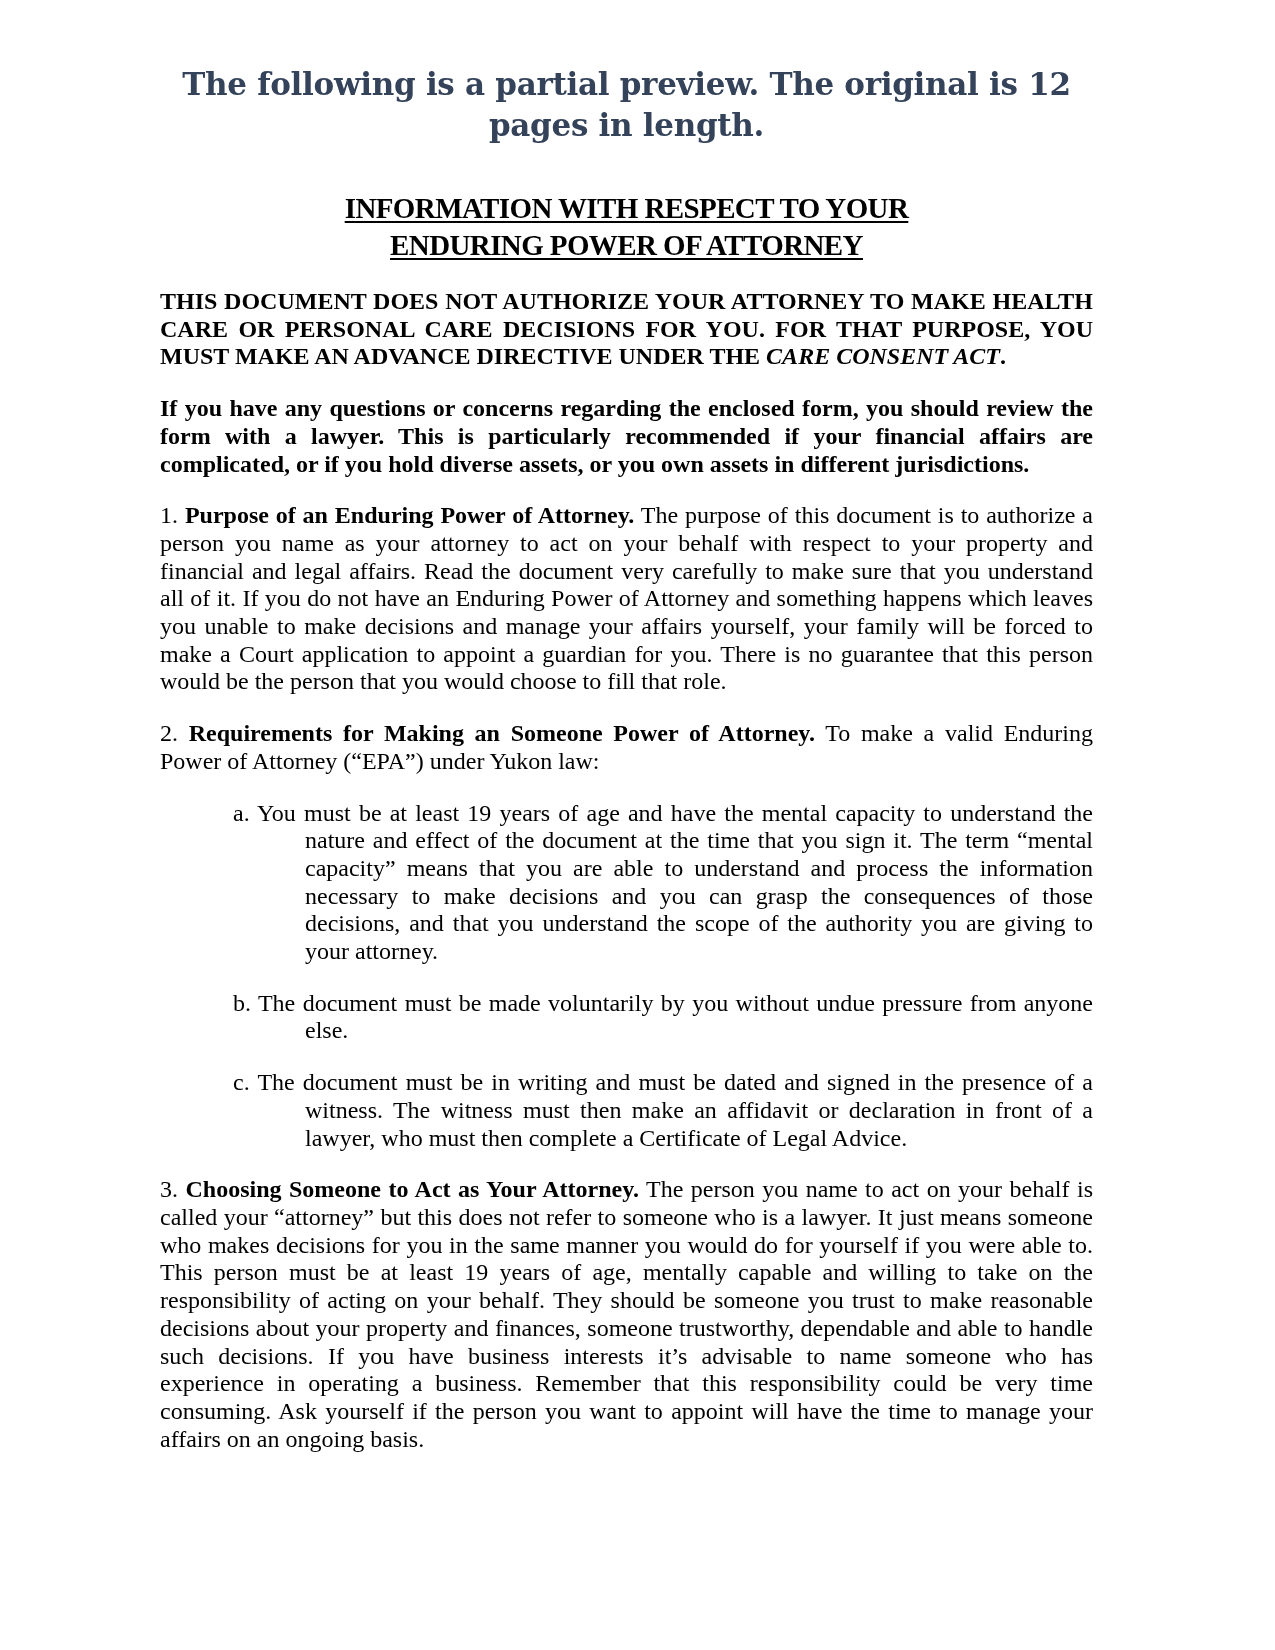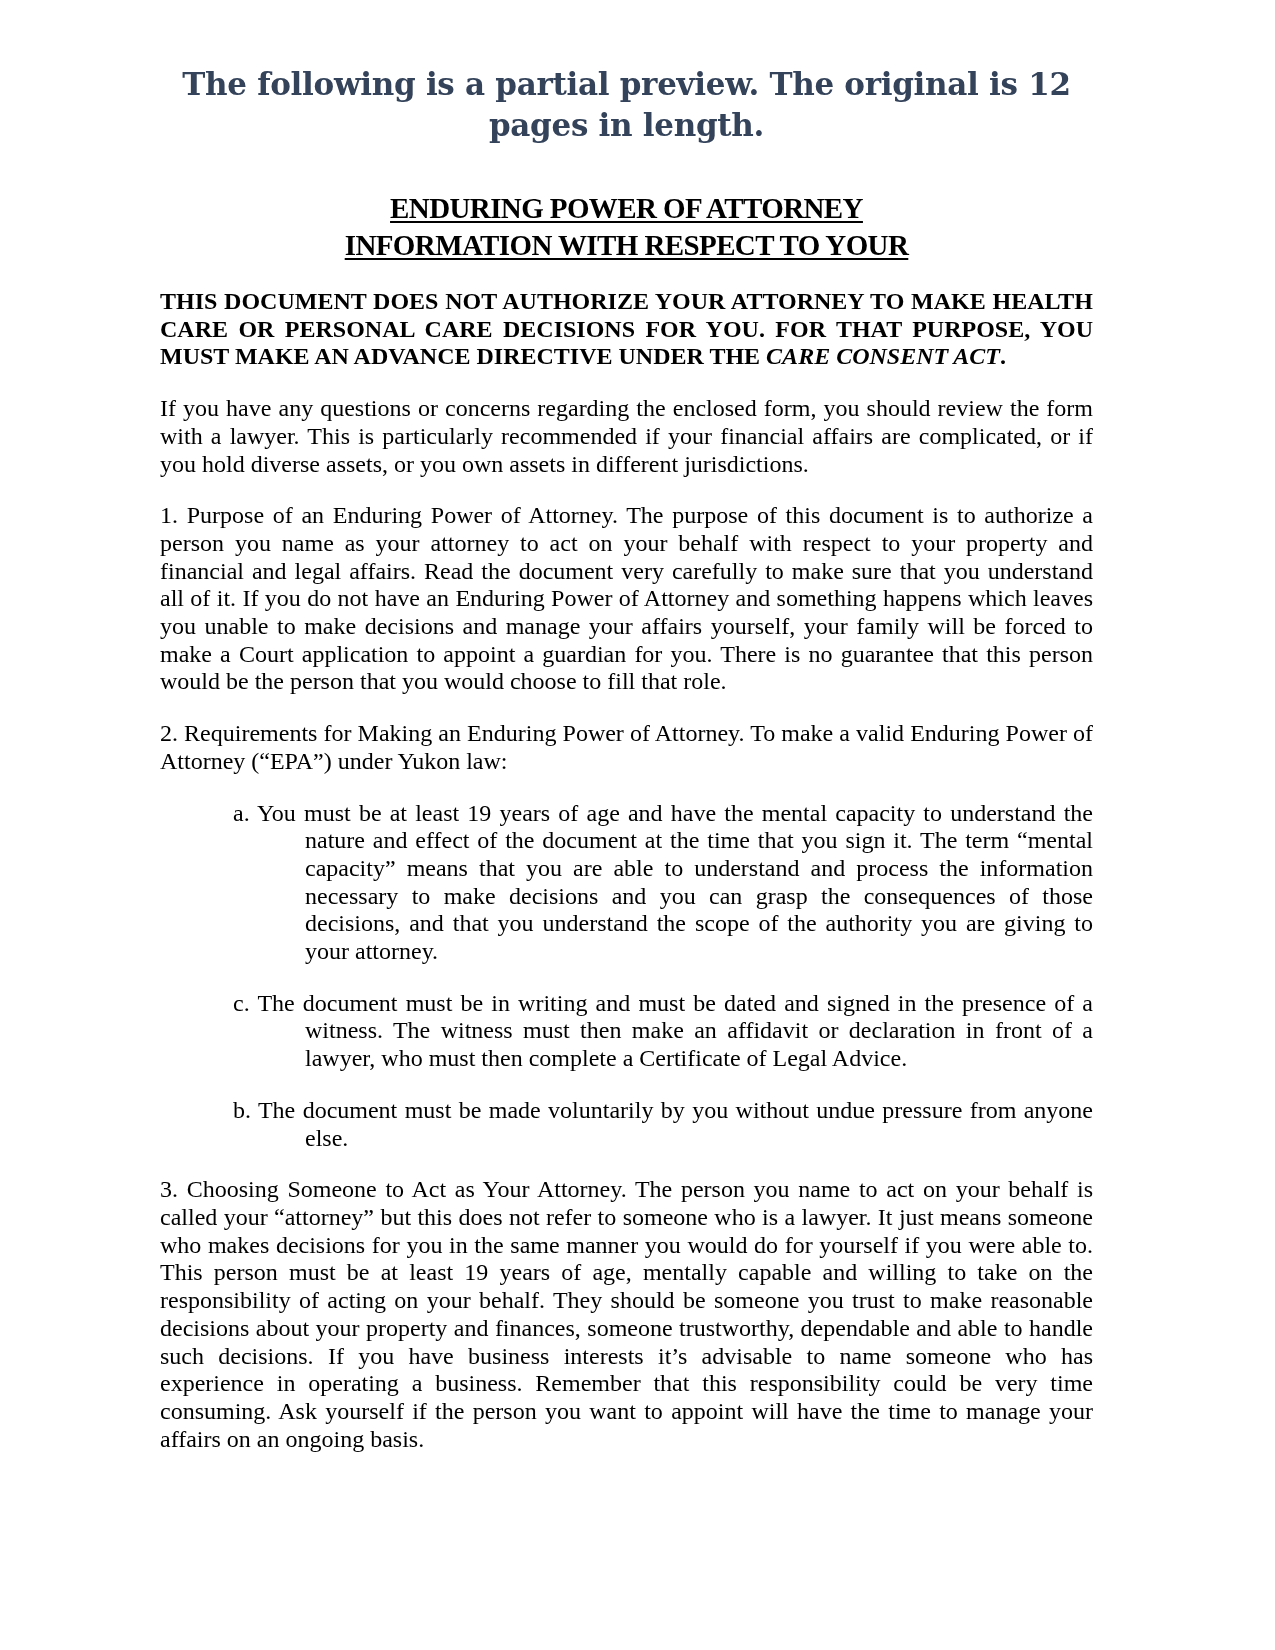--- a/index.html
+++ b/index.html
@@ -54,21 +54,21 @@
     left: 160px;
     width: 933px;
     top: 276px;
     font-size: 24px;
     line-height: 27.7px;
     text-align: justify;
   }
   .body p {
     margin: 0 0 24px 0;
   }
-  .bold { font-weight: normal; }
+  .bold { font-weight: bold; }
   .italic { font-style: italic; }
   .warning {
     font-weight: bold;
   }
   .list {
     margin: 0 0 24px 0;
     padding: 0;
     list-style: none;
     font-family: Liberation Serif, serif;
   }
@@ -81,38 +81,38 @@
   .list-marker { }
 </style>
 </head>
 <body>
 
 <div class="page">
 
   <div class="preview-banner">The following is a partial preview. The original is 12 pages in length.</div>
 
   <div class="doc-heading">
+    <div>INFORMATION WITH RESPECT TO YOUR</div>
     <div>ENDURING POWER OF ATTORNEY</div>
-    <div>INFORMATION WITH RESPECT TO YOUR</div>
   </div>
 
   <div class="body">
 
     <p class="warning"><span>THIS DOCUMENT DOES NOT AUTHORIZE YOUR ATTORNEY TO MAKE HEALTH CARE OR PERSONAL CARE DECISIONS FOR YOU. FOR THAT PURPOSE, YOU MUST MAKE AN ADVANCE DIRECTIVE UNDER THE </span><span class="italic">CARE CONSENT ACT</span><span>.</span></p>
 
     <p class="bold">If you have any questions or concerns regarding the enclosed form, you should review the form with a lawyer. This is particularly recommended if your financial affairs are complicated, or if you hold diverse assets, or you own assets in different jurisdictions.</p>
 
     <p><span>1.</span> <span class="bold">Purpose of an Enduring Power of Attorney.</span> <span>The purpose of this document is to authorize a person you name as your attorney to act on your behalf with respect to your property and financial and legal affairs. Read the document very carefully to make sure that you understand all of it. If you do not have an Enduring Power of Attorney and something happens which leaves you unable to make decisions and manage your affairs yourself, your family will be forced to make a Court application to appoint a guardian for you. There is no guarantee that this person would be the person that you would choose to fill that role.</span></p>
 
-    <p><span>2.</span> <span class="bold">Requirements for Making an Enduring Power of Attorney.</span> <span>To make a valid Enduring Power of Attorney (“EPA”) under Yukon law:</span></p>
+    <p><span>2.</span> <span class="bold">Requirements for Making an Someone Power of Attorney.</span> <span>To make a valid Enduring Power of Attorney (“EPA”) under Yukon law:</span></p>
 
     <ul class="list">
       <li><span class="list-marker">a.</span> <span>You must be at least 19 years of age and have the mental capacity to understand the nature and effect of the document at the time that you sign it. The term “mental capacity” means that you are able to understand and process the information necessary to make decisions and you can grasp the consequences of those decisions, and that you understand the scope of the authority you are giving to your attorney.</span></li>
+      <li><span class="list-marker">b.</span> <span>The document must be made voluntarily by you without undue pressure from anyone else.</span></li>
       <li><span class="list-marker">c.</span> <span>The document must be in writing and must be dated and signed in the presence of a witness. The witness must then make an affidavit or declaration in front of a lawyer, who must then complete a Certificate of Legal Advice.</span></li>
-      <li><span class="list-marker">b.</span> <span>The document must be made voluntarily by you without undue pressure from anyone else.</span></li>
     </ul>
 
 
     <p><span>3.</span> <span class="bold">Choosing Someone to Act as Your Attorney.</span> <span>The person you name to act on your behalf is called your “attorney” but this does not refer to someone who is a lawyer. It just means someone who makes decisions for you in the same manner you would do for yourself if you were able to. This person must be at least 19 years of age, mentally capable and willing to take on the responsibility of acting on your behalf. They should be someone you trust to make reasonable decisions about your property and finances, someone trustworthy, dependable and able to handle such decisions. If you have business interests it’s advisable to name someone who has experience in operating a business. Remember that this responsibility could be very time consuming. Ask yourself if the person you want to appoint will have the time to manage your affairs on an ongoing basis.</span></p>
 
 
   </div>
 </div>
 
 </body></html>

